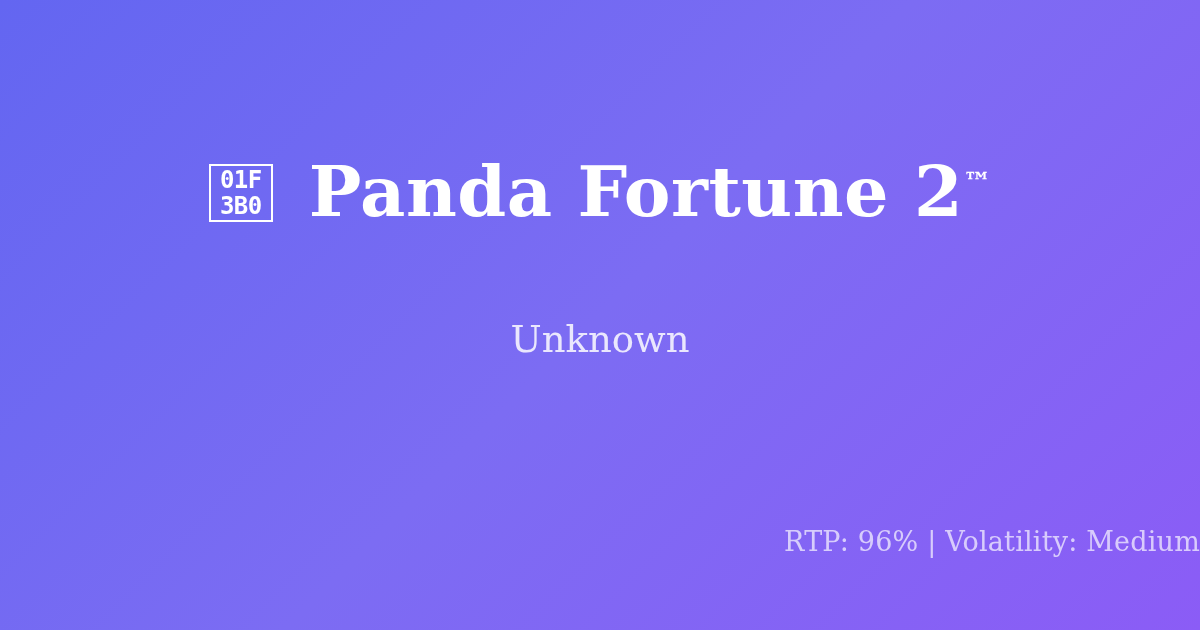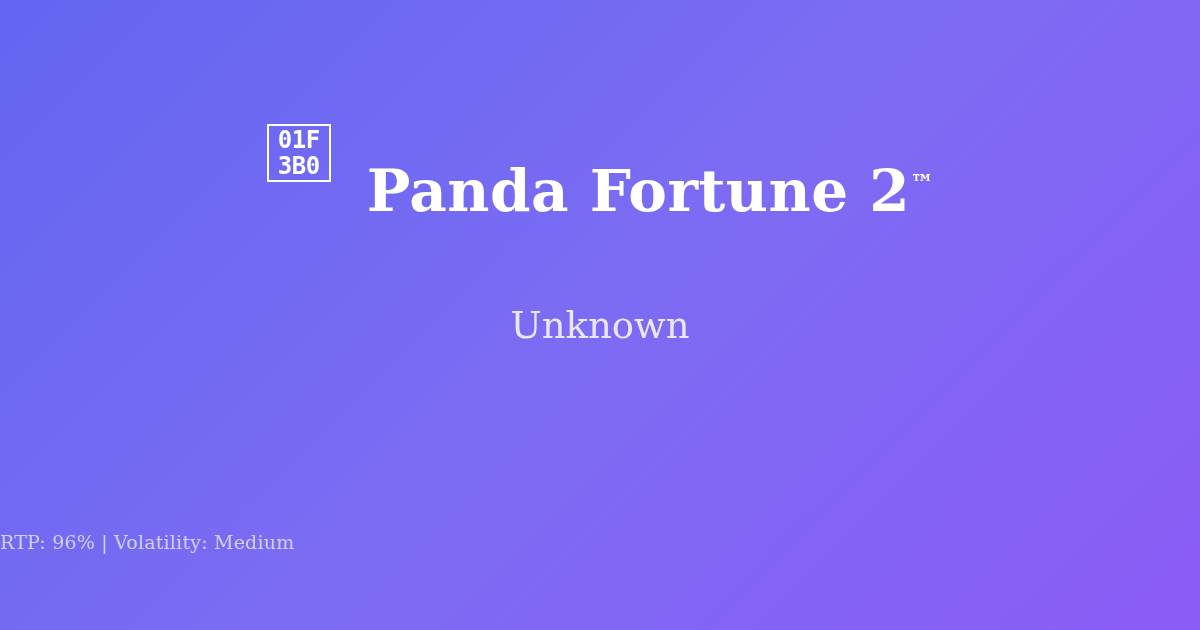--- a/index.html
+++ b/index.html
@@ -35,21 +35,21 @@
     top: 0;
     height: 470px;
     display: flex;
     flex-direction: column;
     align-items: center;
     justify-content: center;
   }
 
   .title-row {
     display: flex;
-    align-items: flex-start;
+    align-items: center;
     justify-content: center;
     gap: 36px;
     white-space: nowrap;
   }
 
   
   .tofu {
     display: inline-flex;
     flex-direction: column;
     align-items: center;
@@ -70,21 +70,21 @@
     font-weight: 700;
     letter-spacing: -0.5px;
     color: #ffffff;
     line-height: 26px;
     display: block;
   }
 
   .title-text {
     font-family: "DejaVu Serif", "Liberation Serif", serif;
     font-weight: 700;
-    font-size: 58px;
+    font-size: 70px;
     line-height: 1.05;
     color: #ffffff;
     letter-spacing: 0.5px;
   }
 
   .title-text .tm {
     font-size: 0.40em;
     vertical-align: super;
     letter-spacing: 0;
   }
@@ -98,24 +98,24 @@
     color: rgba(255, 255, 255, 0.84);
     text-align: center;
   }
 
   
   .meta {
     position: absolute;
     left: 0;
     right: 0;
     top: 526px;
-    text-align: left;
+    text-align: right;
     font-family: "DejaVu Serif", "Liberation Serif", serif;
     font-weight: 400;
-    font-size: 19px;
+    font-size: 27px;
     line-height: 32px;
     color: rgba(255, 255, 255, 0.68);
     letter-spacing: 0.2px;
   }
 </style>
 </head>
 <body>
 
 <div class="card">
 

